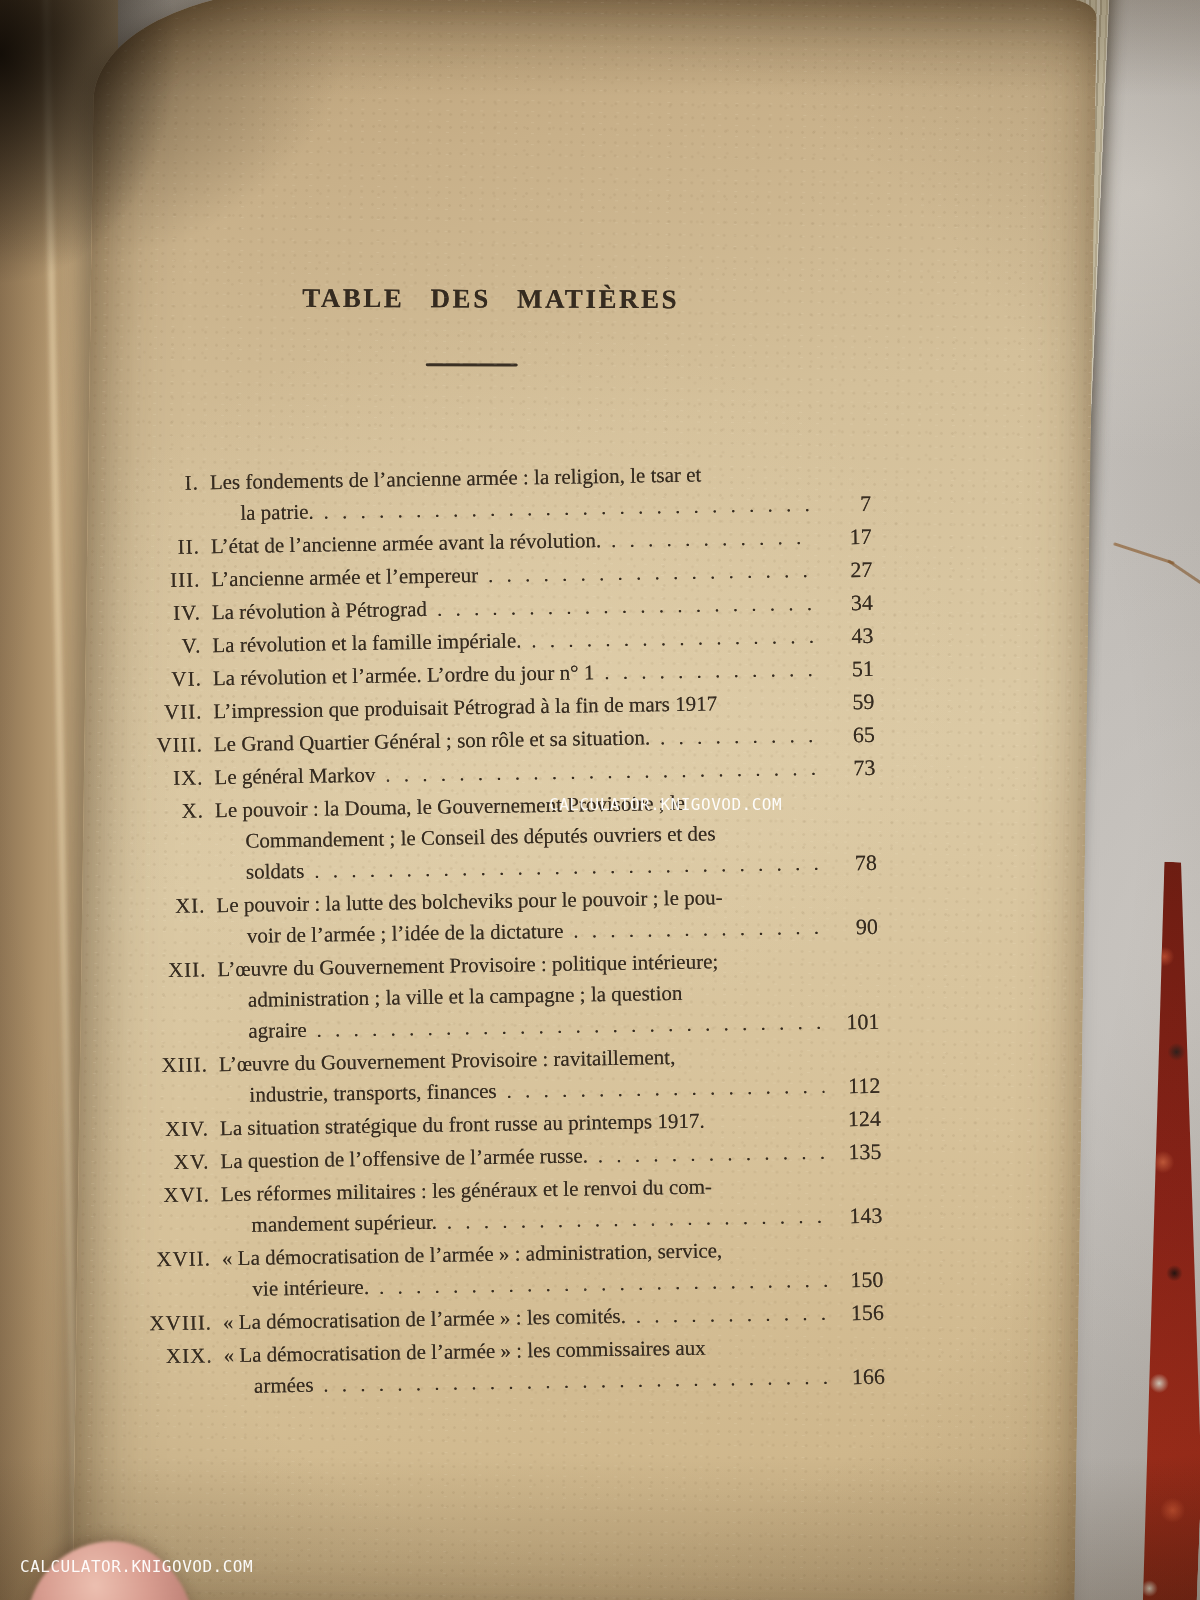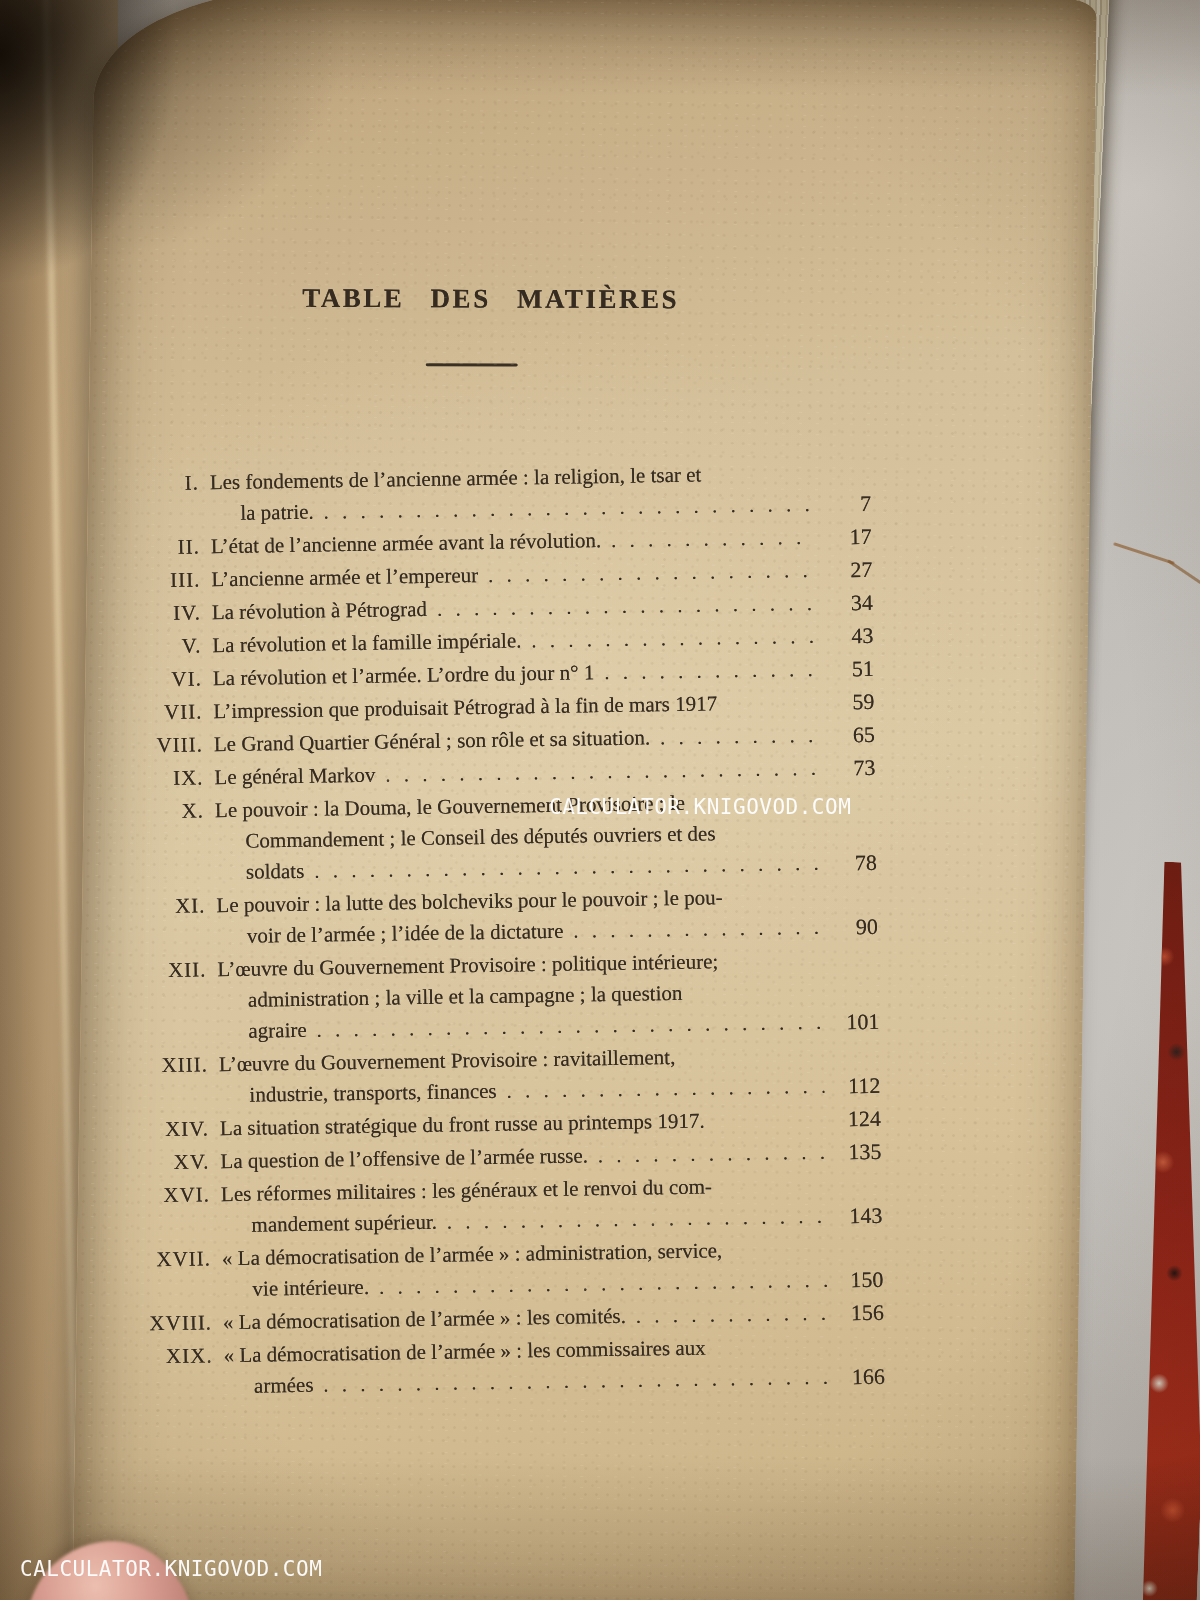--- a/index.html
+++ b/index.html
@@ -107,21 +107,21 @@
   .finger{
     left:24px;top:1542px;width:168px;height:150px;
     border-radius:52% 48% 46% 54%/60% 62% 40% 38%;
     transform:rotate(-10deg);
     background:radial-gradient(ellipse at 46% 28%, #ecbfb0 0%, #d89d90 40%, #c08378 72%, rgba(160,95,85,.75) 95%, rgba(160,95,85,0) 100%);
     filter:blur(1.5px);
     box-shadow:0 -6px 14px rgba(60,30,20,.25);
   }
   .watermark{
     font-family:"DejaVu Sans Mono","Liberation Mono",monospace;
-    font-size:21px;color:rgba(255,255,255,.95);letter-spacing:.5px;white-space:nowrap;
+    font-size:16px;color:rgba(255,255,255,.95);letter-spacing:.5px;white-space:nowrap;
   }
   .wm-center{left:549px;top:795px;}
   .wm-corner{left:20px;top:1557px;}
 </style>
 </head>
 <body>
 
 <div class="abs crack1"></div>
 <div class="abs crack2"></div>
 <div class="abs page-stack"></div>

